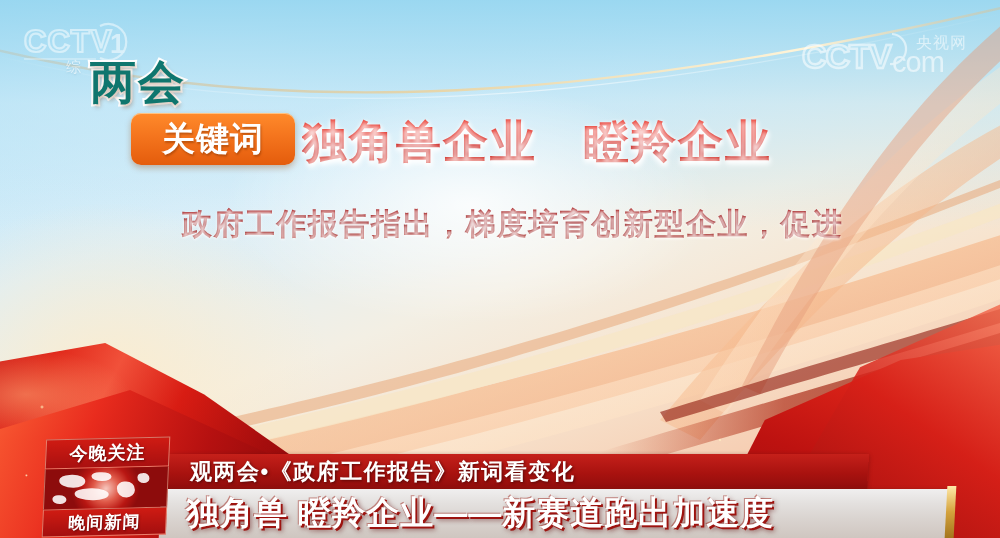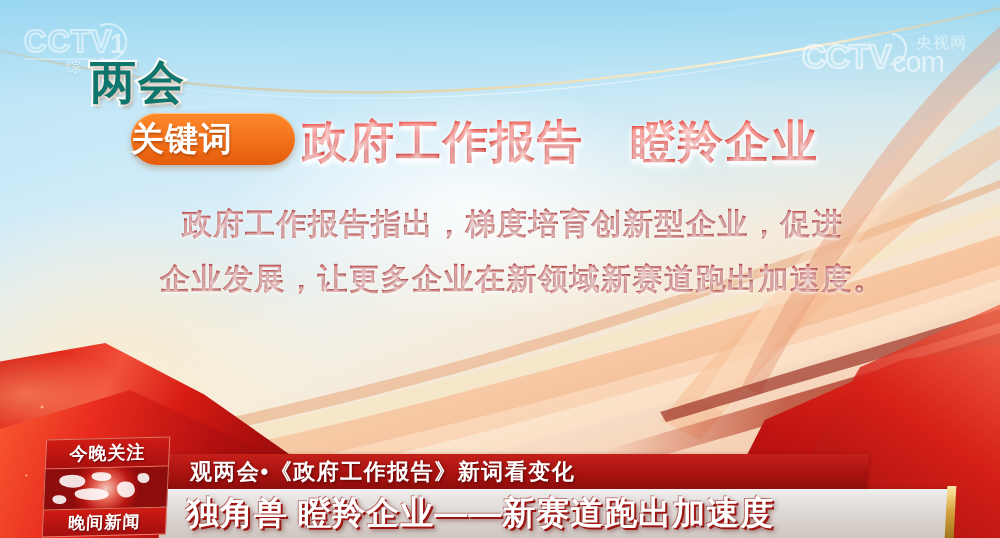--- a/index.html
+++ b/index.html
@@ -100,25 +100,25 @@
     font-size: 46px; font-weight: bold; letter-spacing: 2px;
     color: #0f766e;
     -webkit-text-stroke: 4px #ffffff;
     paint-order: stroke fill;
     text-shadow: 2px 3px 4px rgba(120,60,20,0.35);
     z-index: 6;
   }
   .keyword-pill {
     position: absolute; left: 131px; top: 113px;
     width: 164px; height: 52px;
-    border-radius: 26px;
+    border-radius: 10px;
     background: linear-gradient(180deg, #ff8a2b 0%, #f4741d 46%, #e45c0c 100%);
     box-shadow: 0 3px 6px rgba(150,70,10,0.35), inset 0 1px 0 rgba(255,220,170,0.7);
     z-index: 7;
-    display: flex; align-items: center; justify-content: flex-start;
+    display: flex; align-items: center; justify-content: center;
   }
   .keyword-pill span {
     font-size: 33px; font-weight: bold; color: #ffffff; letter-spacing: 1px;
     text-shadow: 1px 2px 2px rgba(150,60,5,0.55);
   }
 
   
   .headline {
     position: absolute; left: 302px; top: 112px;
     font-size: 45px; font-weight: bold; letter-spacing: 2px;
@@ -343,25 +343,24 @@
       <text x="116" y="24" font-family="Liberation Sans, sans-serif" font-size="16" fill="#ffffff" opacity="0.9" letter-spacing="1">央视网</text>
     </svg>
   </div>
 
   <div class="lianghui">两会</div>
 
   <div class="keyword-pill">
     <span>关键词</span>
   </div>
 
-  <div class="headline">政府工作报告　瞪羚企业</div>
+  <div class="headline">独角兽企业　瞪羚企业</div>
 
   <div class="body-text">
     <div class="ln l1">政府工作报告指出，梯度培育创新型企业，促进</div>
-    <div class="ln l3">企业发展，让更多企业在新领域新赛道跑出加速度。</div>
   </div>
 
   <div class="bug">
     <div class="bug-top">
       <span>今晚关注</span>
     </div>
     <div class="bug-globe">
       <div class="land" style="left:14px; top:6px; width:26px; height:13px;"></div>
       <div class="land" style="left:46px; top:4px; width:20px; height:9px;"></div>
       <div class="land" style="left:30px; top:20px; width:34px; height:12px;"></div>

